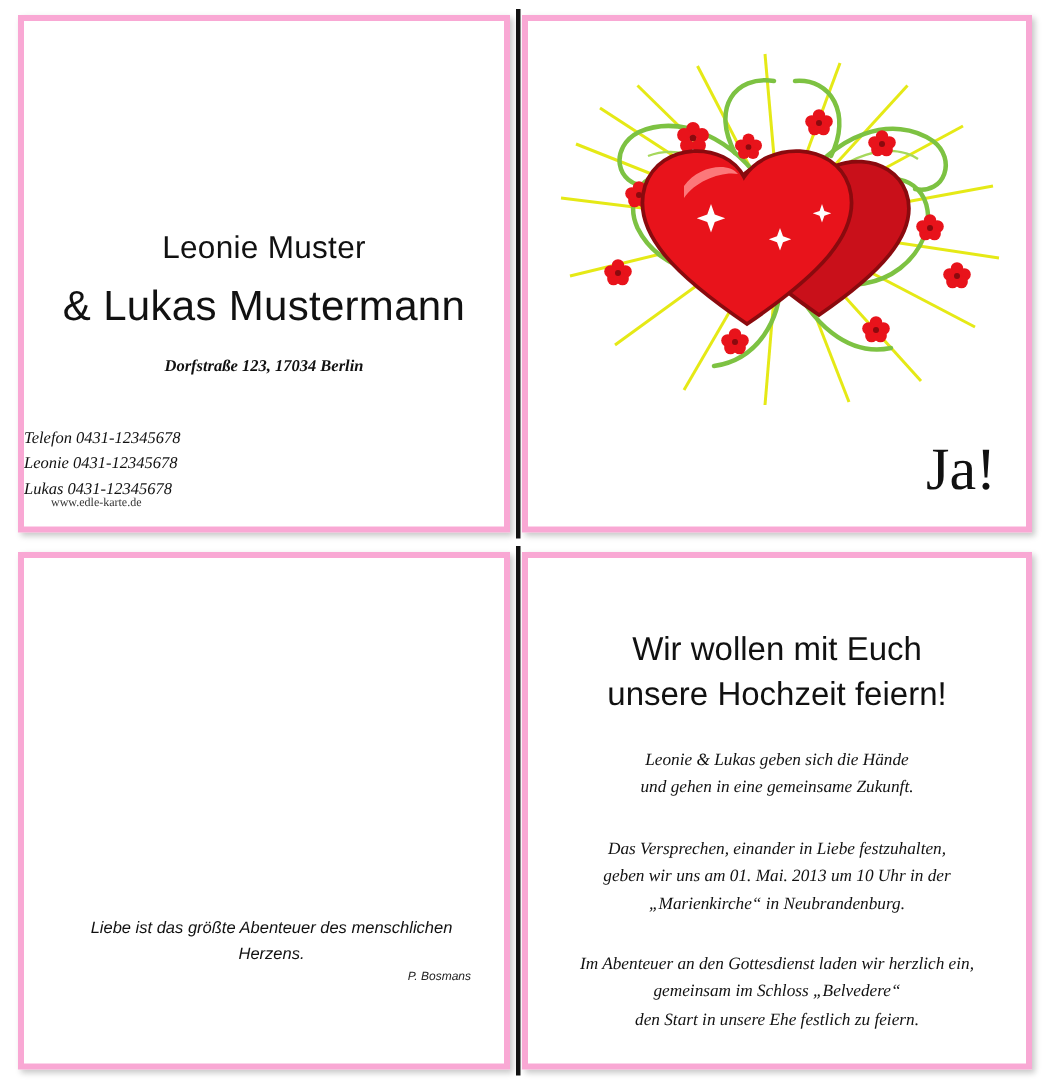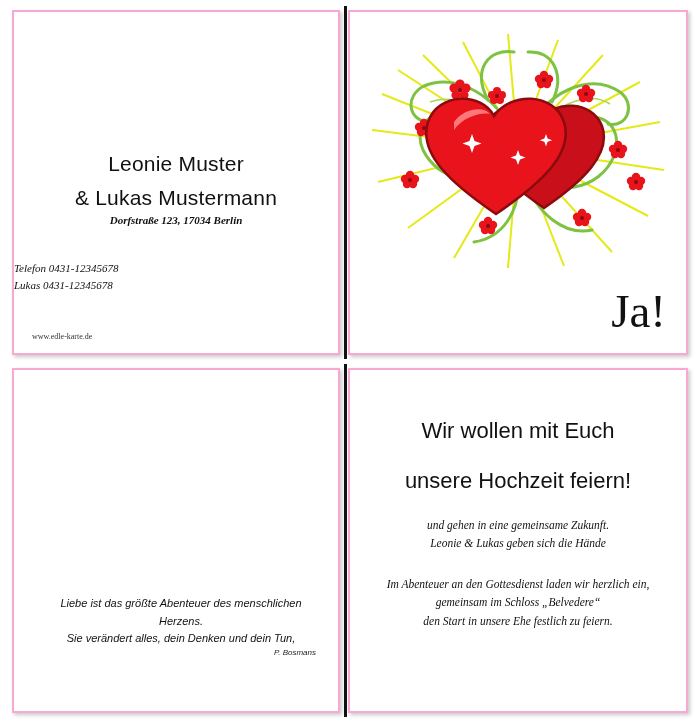--- a/index.html
+++ b/index.html
@@ -17,21 +17,21 @@
     position: relative;
     width: 700px;
     height: 723px;
     background: #ffffff;
   }
 
   
   .card {
     position: absolute;
     background: #ffffff;
-    border: 2px solid #f9a8d4;
+    border: 4px solid #f9a8d4;
     box-shadow: 2px 2px 4px rgba(0,0,0,0.22);
     box-sizing: border-box;
     overflow: hidden;
   }
   .card-outer-left  { left: 12px;  top: 10px;  width: 328px; height: 345px; }
   .card-outer-right { left: 348px; top: 10px;  width: 340px; height: 345px; }
   .card-inner-left  { left: 12px;  top: 368px; width: 328px; height: 345px; }
   .card-inner-right { left: 348px; top: 368px; width: 340px; height: 345px; }
 
   
@@ -48,32 +48,32 @@
   .names {
     text-align: center;
     margin-top: 140px;
   }
   .name-line-1 {
     font-size: 21px;
     color: #111111;
     letter-spacing: 0.2px;
   }
   .name-line-2 {
-    font-size: 21px;
+    font-size: 28px;
     color: #111111;
     margin-top: 10px;
     letter-spacing: 0.2px;
   }
   .address {
     font-family: "Liberation Serif", serif;
     font-style: italic;
     font-weight: bold;
     font-size: 11px;
     text-align: center;
-    margin-top: 4px;
+    margin-top: 18px;
     color: #111111;
   }
   .phones {
     font-family: "Liberation Serif", serif;
     font-style: italic;
     font-size: 11px;
     text-align: left;
     margin-top: 34px;
     line-height: 1.55;
     color: #111111;
@@ -93,21 +93,21 @@
     left: 18px;
     top: 18px;
     width: 300px;
     height: 240px;
   }
   .ja {
     position: absolute;
     right: 20px;
     bottom: 18px;
     font-family: "Liberation Serif", serif;
-    font-size: 47px;
+    font-size: 40px;
     color: #111111;
     line-height: 1;
     text-align: right;
   }
 
   
   .quote {
     position: absolute;
     left: 10px;
     right: 0;
@@ -130,21 +130,21 @@
 
   
   .inv {
     padding: 48px 26px 0 26px;
     text-align: center;
   }
   .inv-head-1, .inv-head-2 {
     font-size: 22px;
     color: #111111;
   }
-  .inv-head-2 { margin-top: 24px; }
+  .inv-head-2 { margin-top: 4px; }
   .inv-para {
     font-family: "Liberation Serif", serif;
     font-style: italic;
     font-size: 11.5px;
     line-height: 1.6;
     color: #111111;
     margin-top: 22px;
   }
 </style>
 </head>
@@ -153,20 +153,21 @@
 <div class="sheet">
 
   <div class="card card-outer-left">
     <div class="names">
       <div class="name-line-1">Leonie Muster</div>
       <div class="name-line-2">&amp; Lukas Mustermann</div>
     </div>
     <div class="address">Dorfstraße 123, 17034 Berlin</div>
     <div class="phones">
       <div>Telefon 0431-12345678</div>
+      <div>Leonie 0431-12345678</div>
       <div>Lukas 0431-12345678</div>
     </div>
     <div class="website">www.edle-karte.de</div>
   </div>
 
   <div class="card card-outer-right">
     <div class="art-wrap">
       <svg viewBox="0 0 300 240" width="300" height="240" xmlns="http://www.w3.org/2000/svg">
 
         <g stroke="#e4e80a" stroke-width="2" opacity="0.95">
@@ -301,35 +302,39 @@
           <path d="M178 104 l1.6 4.6 4.6 1.6 -4.6 1.6 -1.6 4.6 -1.6 -4.6 -4.6 -1.6 4.6 -1.6 z"></path>
         </g>
       </svg>
     </div>
     <div class="ja">Ja!</div>
   </div>
 
   <div class="card card-inner-left">
     <div class="quote">
       <div>Liebe ist das größte Abenteuer des menschlichen Herzens.</div>
-      <div>Sie verändert alles, dein Denken und dein Tun,</div>
       <div class="quote-author">P. Bosmans</div>
     </div>
   </div>
 
   <div class="card card-inner-right">
     <div class="inv">
       <div class="inv-head-1">Wir wollen mit Euch</div>
       <div class="inv-head-2">unsere Hochzeit feiern!</div>
 
       <div class="inv-para">
+        <div>Leonie &amp; Lukas geben sich die Hände</div>
         <div>und gehen in eine gemeinsame Zukunft.</div>
-        <div>Leonie &amp; Lukas geben sich die Hände</div>
       </div>
 
+      <div class="inv-para">
+        <div>Das Versprechen, einander in Liebe festzuhalten,</div>
+        <div>geben wir uns am 01. Mai. 2013 um 10 Uhr in der</div>
+        <div>„Marienkirche“ in Neubrandenburg.</div>
+      </div>
 
       <div class="inv-para">
         <div>Im Abenteuer an den Gottesdienst laden wir herzlich ein,</div>
         <div>gemeinsam im Schloss „Belvedere“</div>
         <div>den Start in unsere Ehe festlich zu feiern.</div>
       </div>
 
     </div>
   </div>
 

